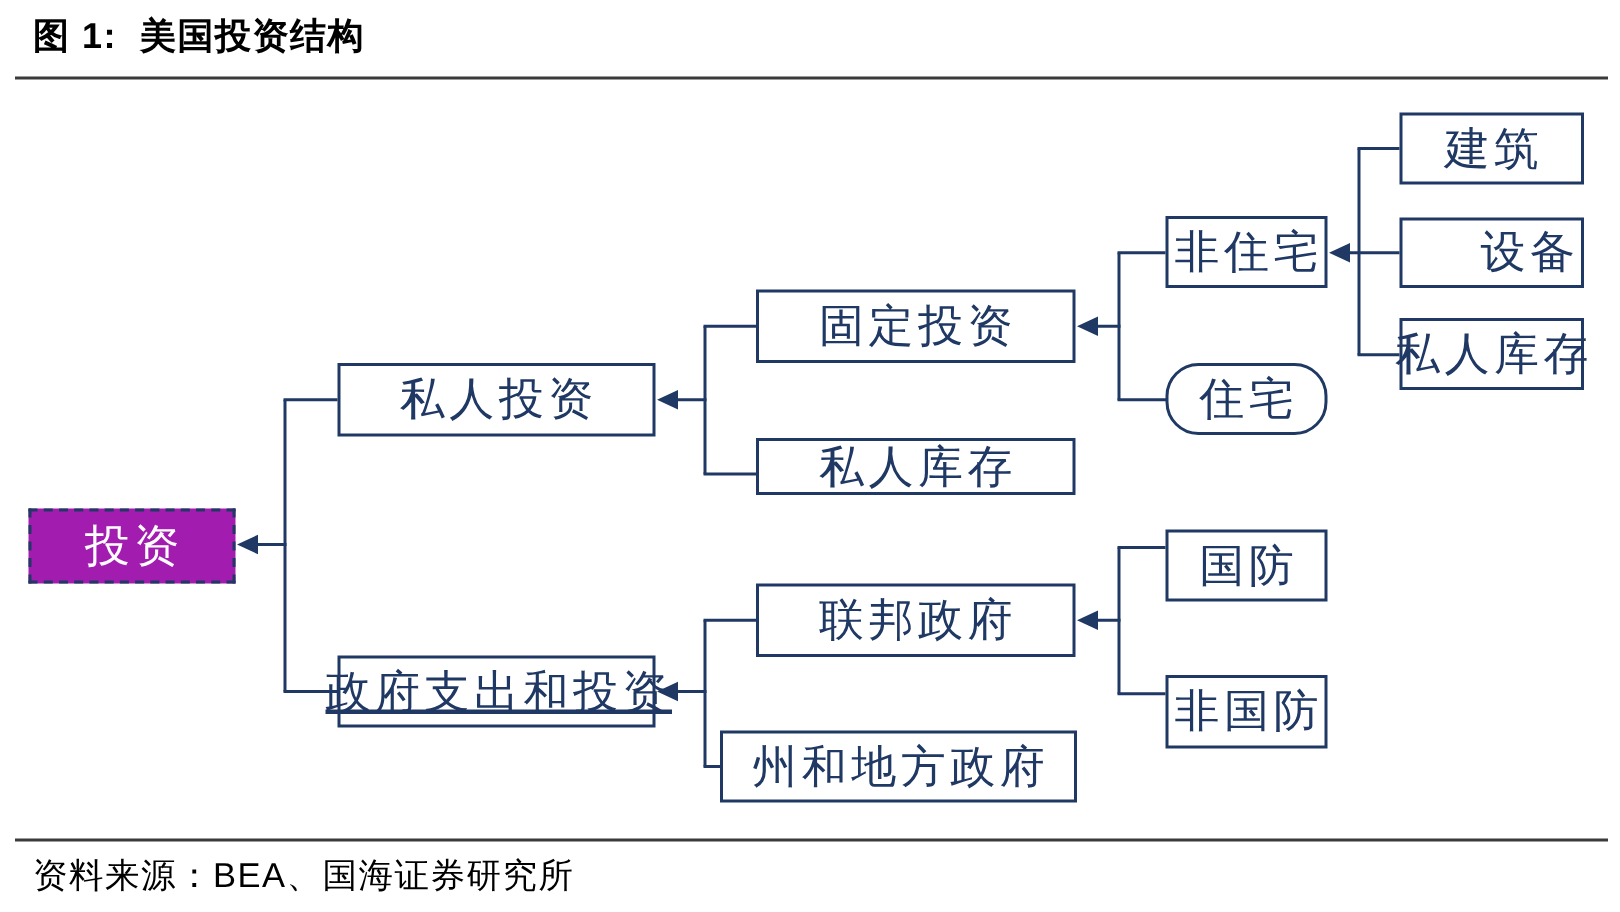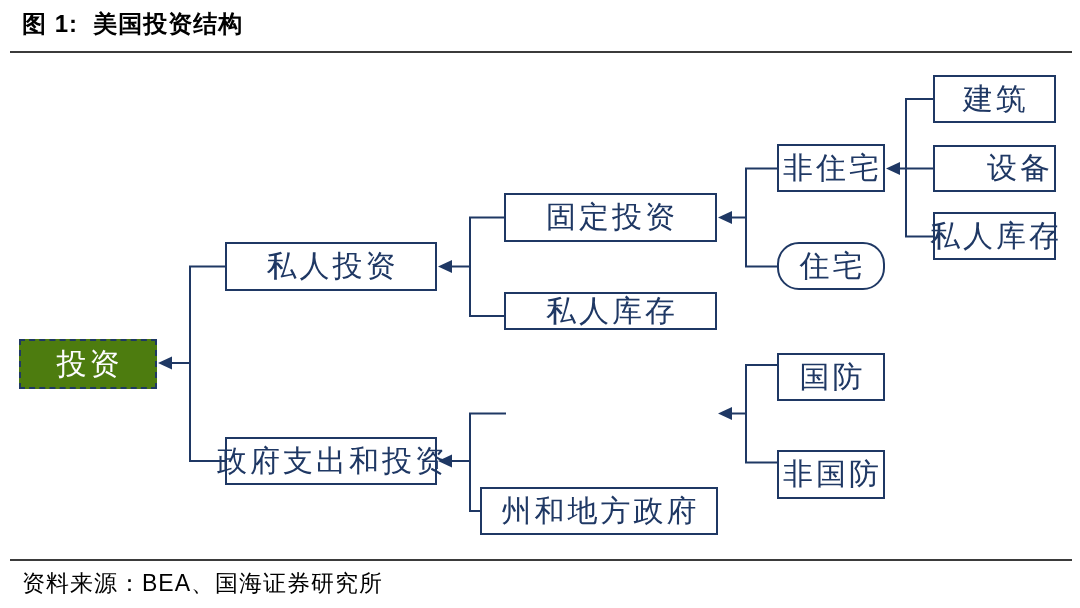--- a/index.html
+++ b/index.html
@@ -54,27 +54,27 @@
     display: flex;
     align-items: center;
     justify-content: center;
     font-size: 30px;
     letter-spacing: 3px;
     text-indent: 3px;
     white-space: nowrap;
   }
   .node.root {
     border: 2px dashed #1F3864;
-    background: #4d7c0f;
+    background: #a21caf;
     color: #FDFDFF;
   }
   
   .n-investment             { left: 19px;  top: 339px; width: 138px; height: 50px; }
   .n-private-investment     { left: 225px; top: 242px; width: 212px; height: 49px; }
-  .n-government-spending    { left: 225px; top: 437px; width: 212px; height: 48px; }
+  .n-government-spending    { left: 225px; top: 437px; width: 212px; height: 48px; text-decoration: underline; }
   .n-fixed-investment       { left: 504px; top: 193px; width: 213px; height: 49px; }
   .n-private-inventory      { left: 504px; top: 292px; width: 213px; height: 38px; }
   .n-federal-government     { left: 504px; top: 389px; width: 213px; height: 49px; }
   .n-state-local-government { left: 480px; top: 487px; width: 238px; height: 48px; }
   .n-nonresidential         { left: 777px; top: 144px; width: 108px; height: 48px; }
   .n-residential            { left: 777px; top: 242px; width: 108px; height: 48px; border-radius: 22px; }
   .n-defense                { left: 777px; top: 341px; width: 108px; height: 48px; margin-top: 12px; }
   .n-nondefense             { left: 777px; top: 438px; width: 108px; height: 49px; margin-top: 12px; }
   .n-construction           { left: 933px; top: 75px;  width: 123px; height: 48px; }
   .n-equipment              { left: 933px; top: 145px; width: 123px; height: 47px; padding-left: 48px; }
@@ -134,20 +134,21 @@
   <div class="node root n-investment">投资</div>
 
   <div class="node n-private-investment">私人投资</div>
 
   <div class="node n-government-spending">政府支出和投资</div>
 
   <div class="node n-fixed-investment">固定投资</div>
 
   <div class="node n-private-inventory">私人库存</div>
 
+  <div class="node n-federal-government">联邦政府</div>
 
   <div class="node n-state-local-government">州和地方政府</div>
 
   <div class="node n-nonresidential">非住宅</div>
 
   <div class="node n-residential">住宅</div>
 
   <div class="node n-defense">国防</div>
 
   <div class="node n-nondefense">非国防</div>

